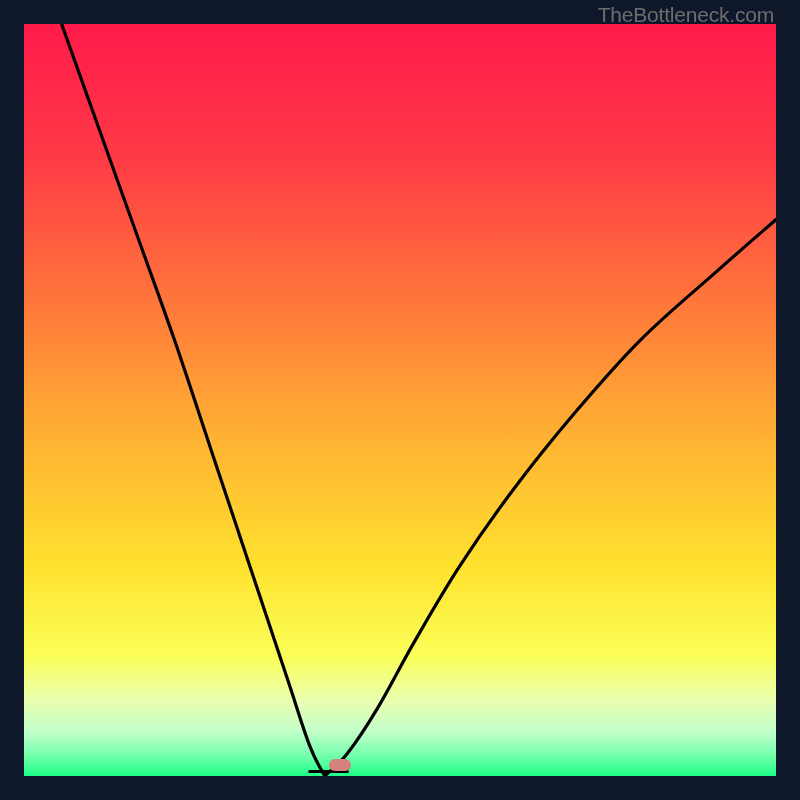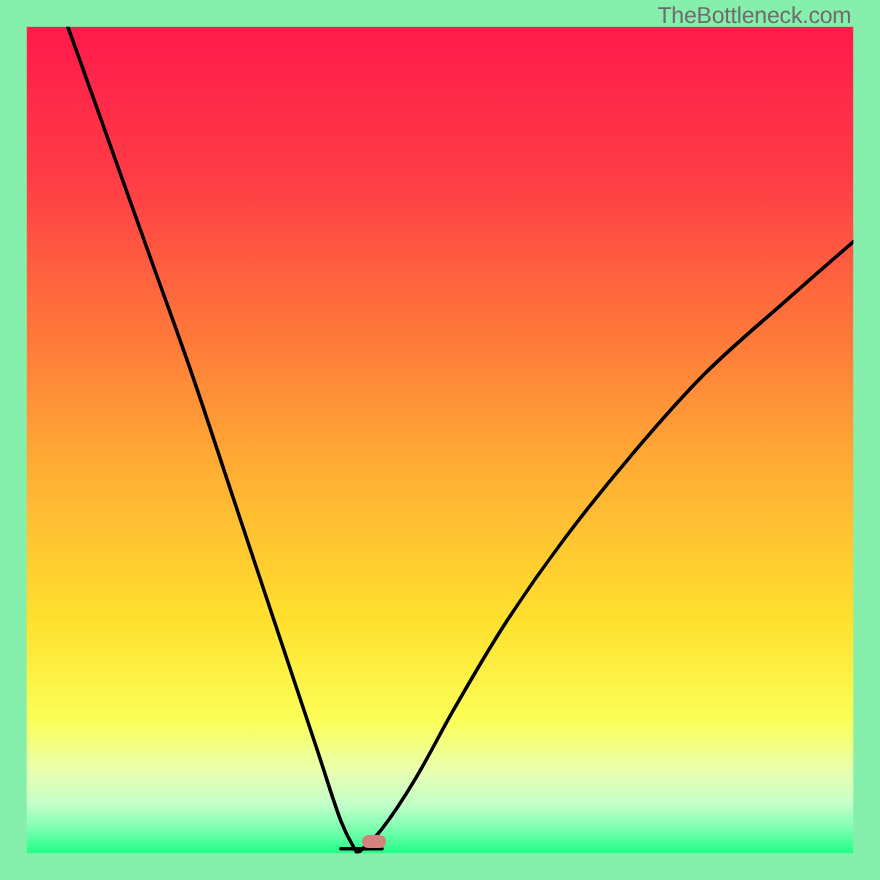--- a/index.html
+++ b/index.html
@@ -8,21 +8,21 @@
     width: 800px;
     height: 800px;
     background: #000;
     font-family: Arial, Helvetica, sans-serif;
     overflow: hidden;
   }
   .frame {
     position: relative;
     width: 800px;
     height: 800px;
-    background: #86efac;
+    background: #0f172a;
   }
   .plot-area {
     position: absolute;
     left: 24px;
     top: 24px;
     width: 752px;
     height: 752px;
     overflow: hidden;
   }
   .gradient-bg {

